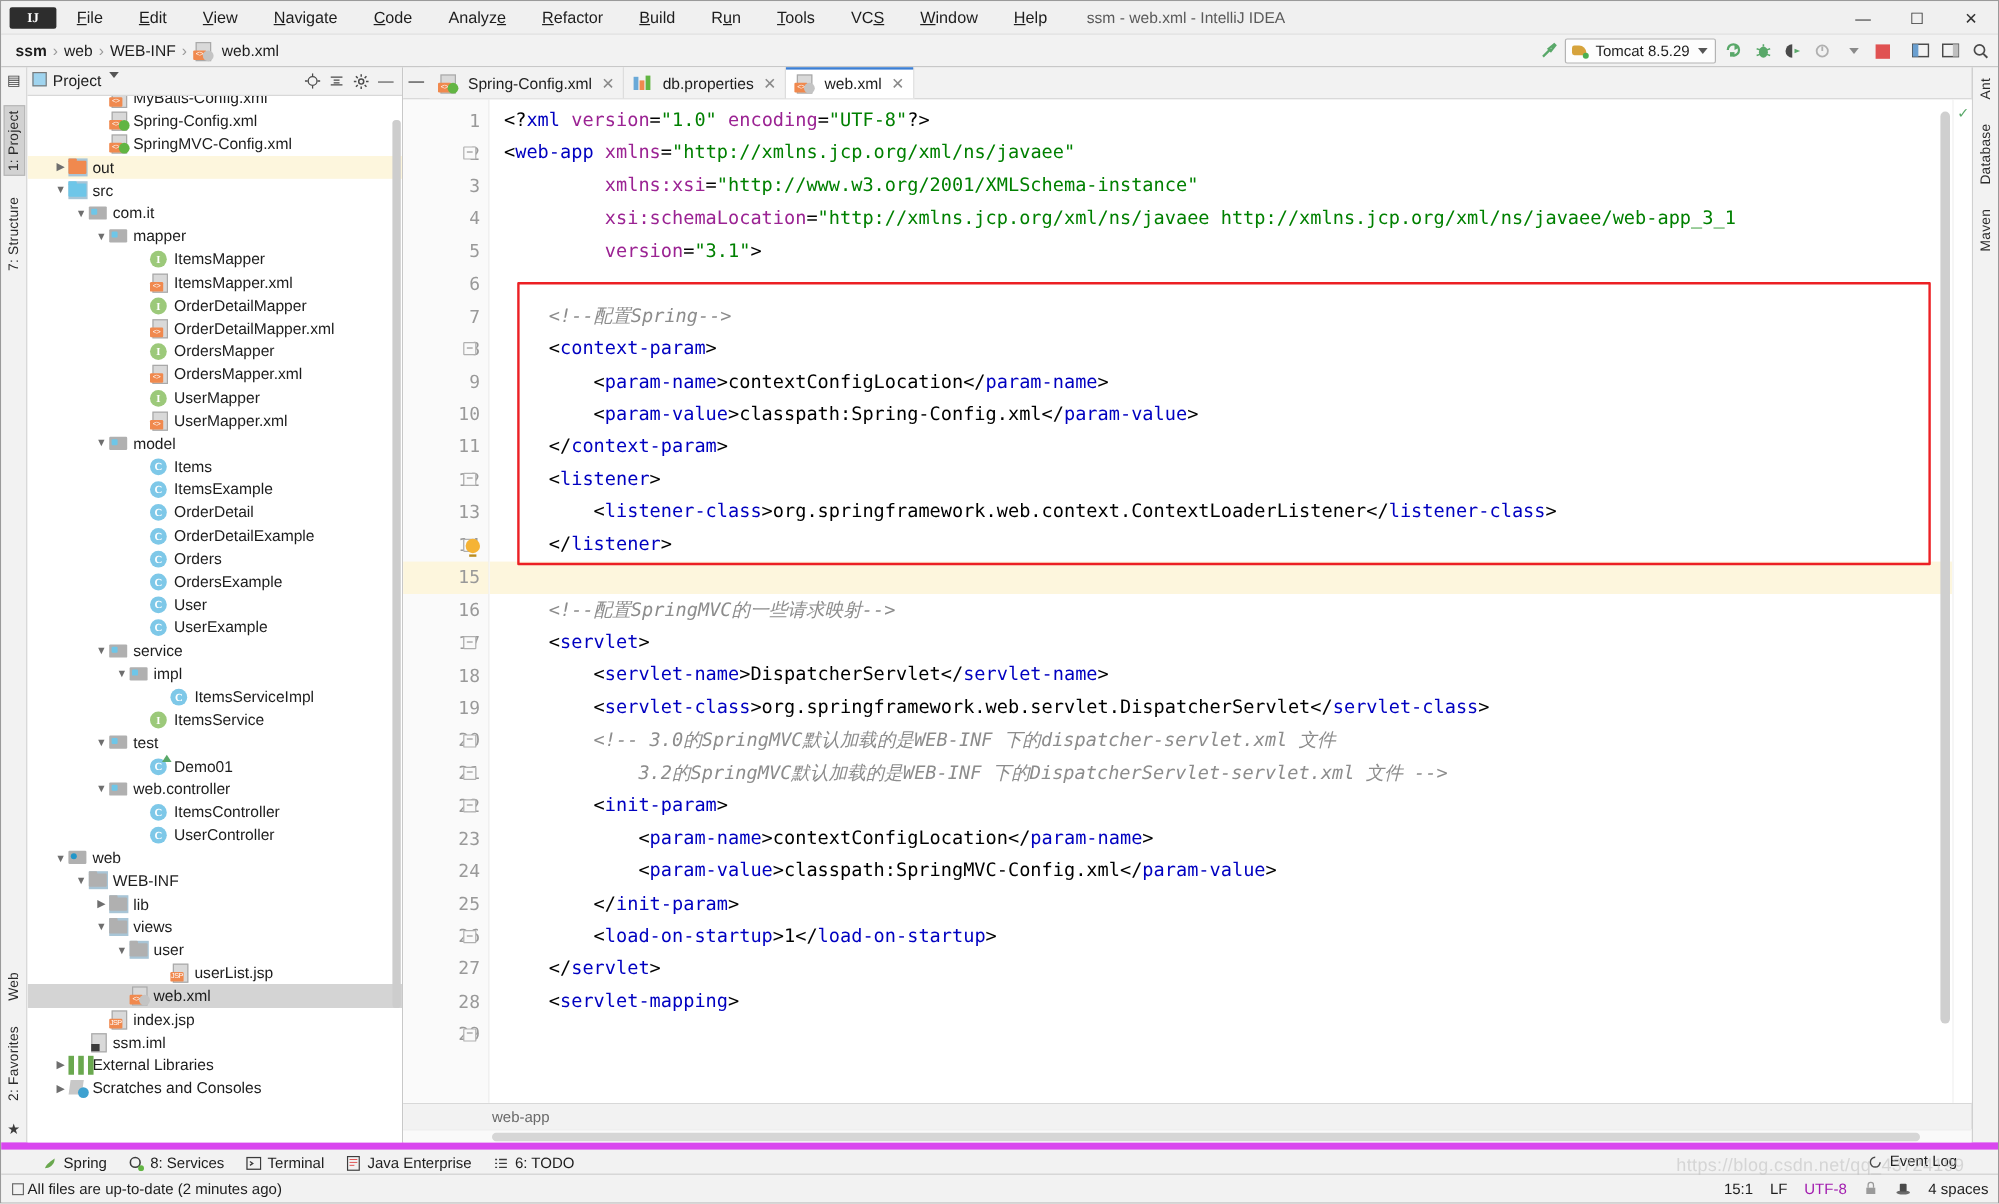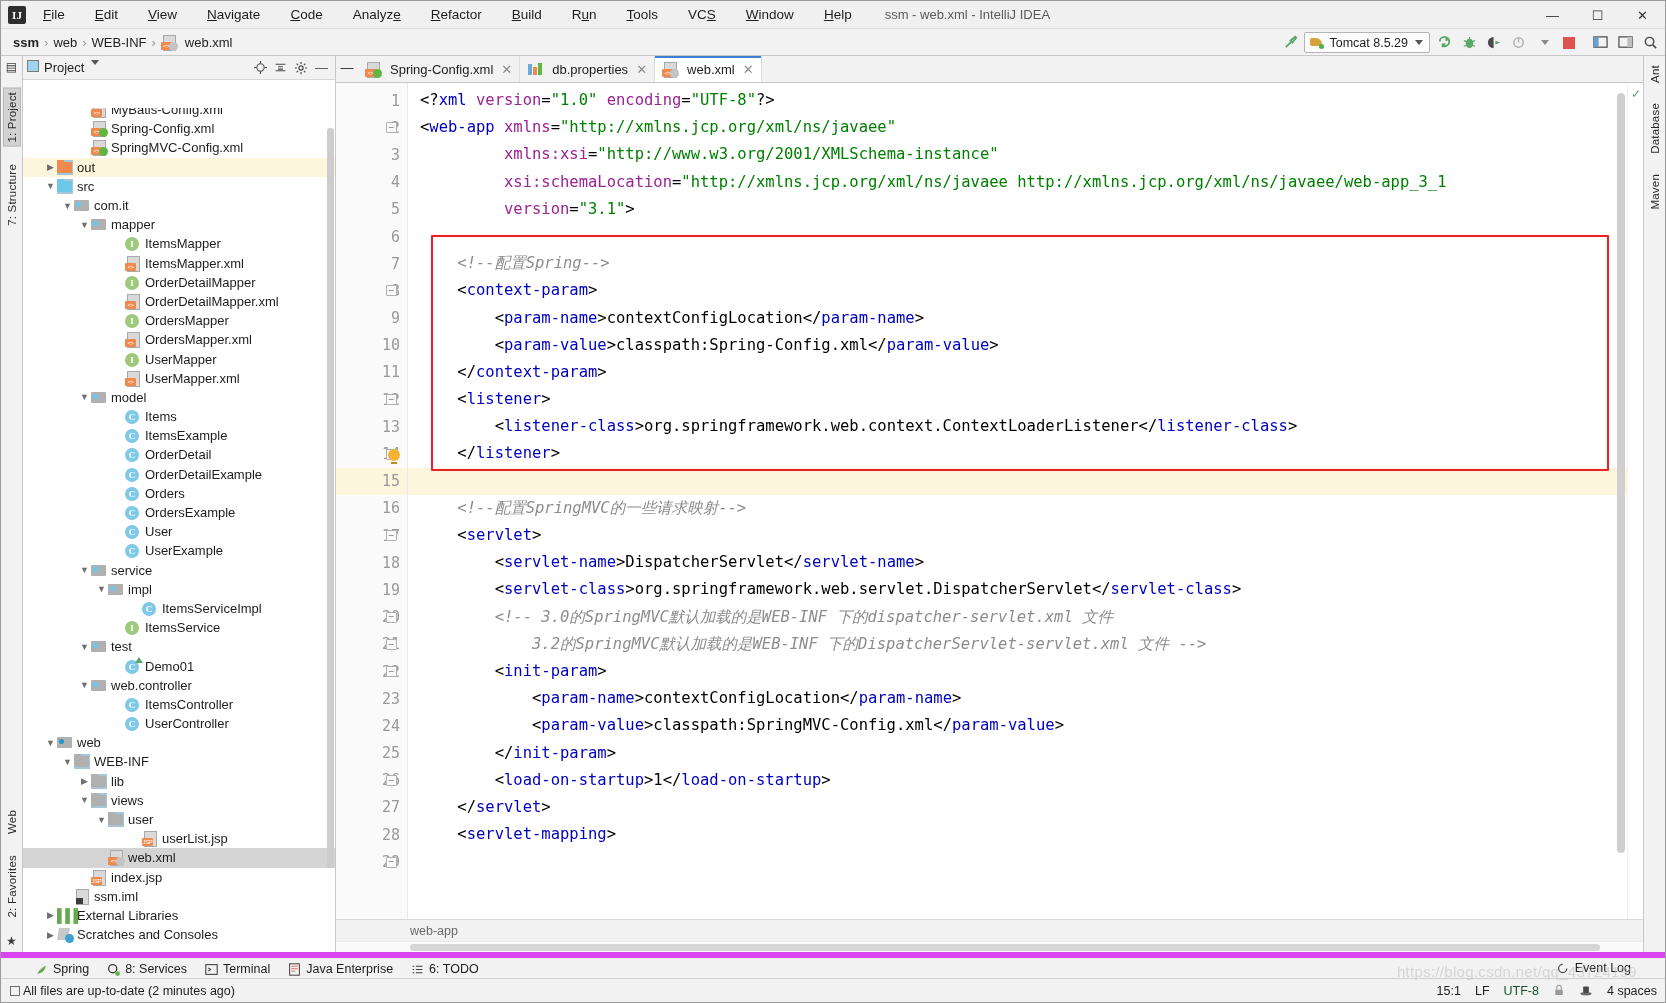--- a/index.html
+++ b/index.html
@@ -23,21 +23,21 @@
 
   
   .titlebar {
     height: 28px; min-height: 28px;
     background: #f0f0f0;
     display: flex; align-items: center;
     border-bottom: 1px solid #dcdcdc;
     position: relative;
   }
   .app-logo {
-    width: 18px; height: 18px; margin-left: 7px; margin-right: 8px;
+    width: 39px; height: 18px; margin-left: 7px; margin-right: 8px;
     background: #2d2d2d; color: #fff;
     font-weight: bold; font-size: 11px;
     display: flex; align-items: center; justify-content: center;
     border-radius: 2px;
     font-family: "Liberation Serif", serif;
   }
   .menubar { display: flex; align-items: center; gap: 12px; }
   .menu-item {
     padding: 3px 9px; font-size: 13.5px; color: #1d1d1d; cursor: default;
     white-space: nowrap;
@@ -129,21 +129,21 @@
   }
   .caret-dn {
     width: 0; height: 0; border-left: 4px solid transparent; border-right: 4px solid transparent;
     border-top: 5px solid #555; margin-left: 2px;
   }
   .panel-hdr-icons { margin-left: auto; display: flex; align-items: center; gap: 7px; padding-right: 3px; }
   .hico { font-size: 13px; color: #4a4a4a; line-height: 1; }
 
   .tree {
     flex: 1; overflow: hidden; position: relative;
-    background: #fff; font-size: 13px; padding-top: 1px; margin-top: 28px;
+    background: #fff; font-size: 13px; padding-top: 1px;
   }
   .trow {
     display: flex; align-items: center; height: 19.2px; white-space: nowrap;
     padding-right: 4px;
   }
   .trow.sel  { background: #d4d4d4; }
   .trow.hl   { background: #fdf6dd; }
   .arrow {
     width: 13px; min-width:13px; display:flex; align-items:center; justify-content:center;
     color: #6e6e6e; font-size: 9px;
@@ -346,21 +346,21 @@
     height: 24px; min-height: 24px; background: #f2f2f2;
     border-top: 1px solid #d0d0d0;
     display: flex; align-items: center; font-size: 12.5px; color: #1d1d1d;
     padding-left: 8px; position: relative;
   }
   .status-left { display:flex; align-items:center; gap:2px; }
   .status-right {
     position: absolute; right: 8px; display:flex; align-items:center; gap: 14px;
     font-size: 12.5px; color:#1d1d1d;
   }
-  .status-right .dim { color:#14532d; }
+  .status-right .dim { color:#a21caf; }
   .watermark {
     position: absolute; right: 28px; bottom: 22px;
     font-size: 15px; color: rgba(190,190,190,0.55);
     font-family: "Liberation Sans", sans-serif; pointer-events:none;
     letter-spacing: 0.3px;
   }
 
   .tomcat-ico {
     width: 14px; height: 13px; position: relative; display:inline-block;
   }

